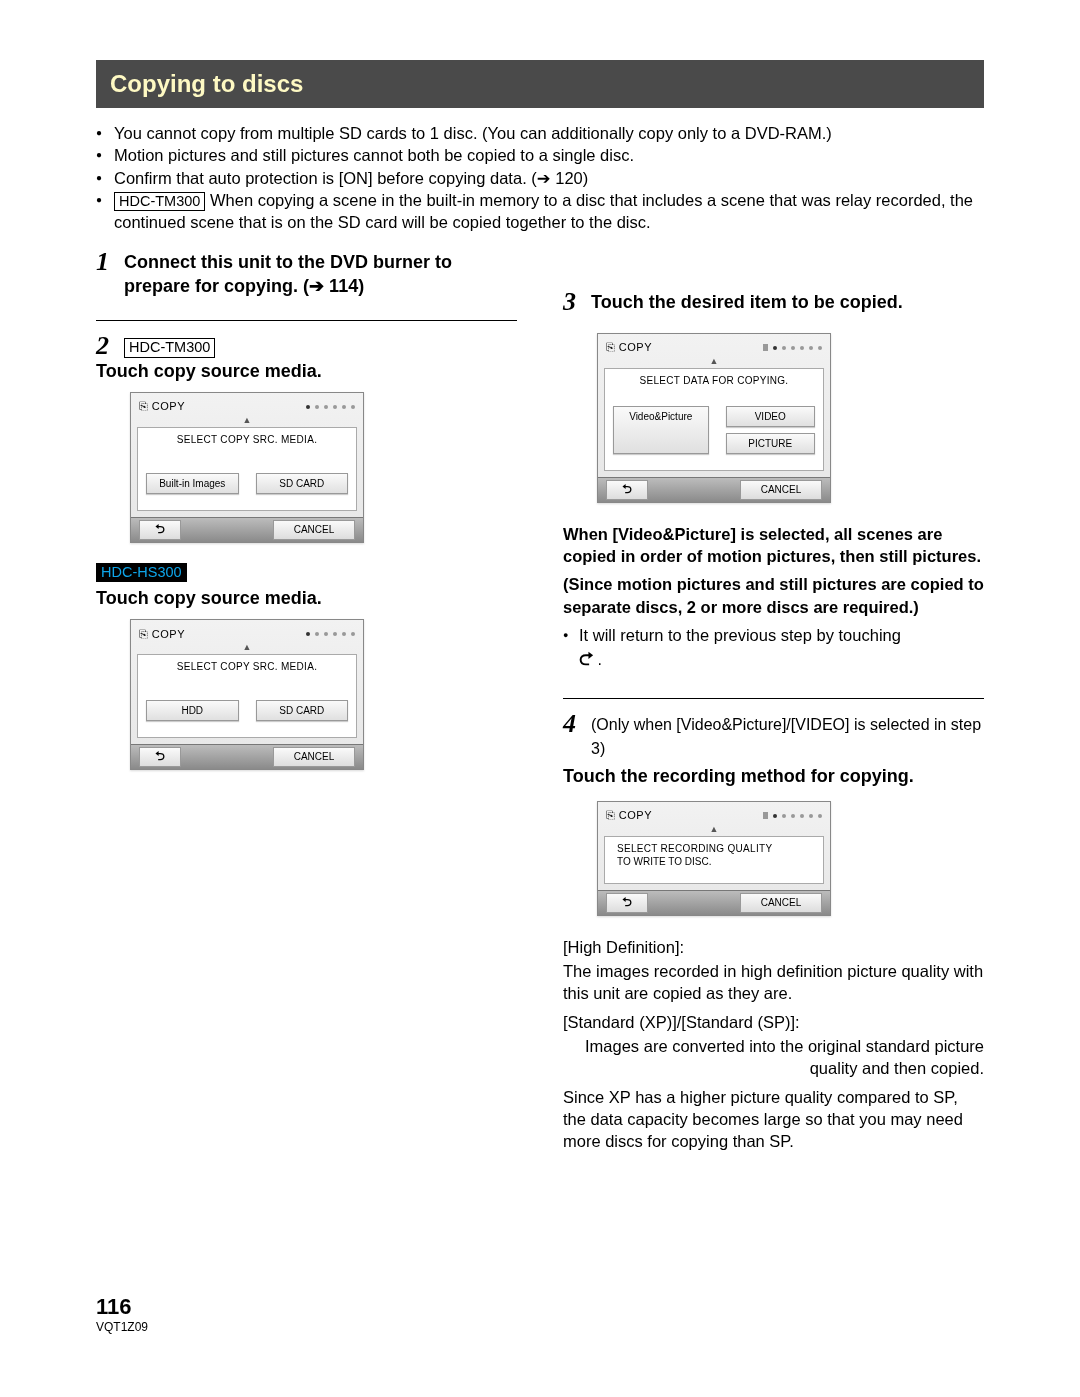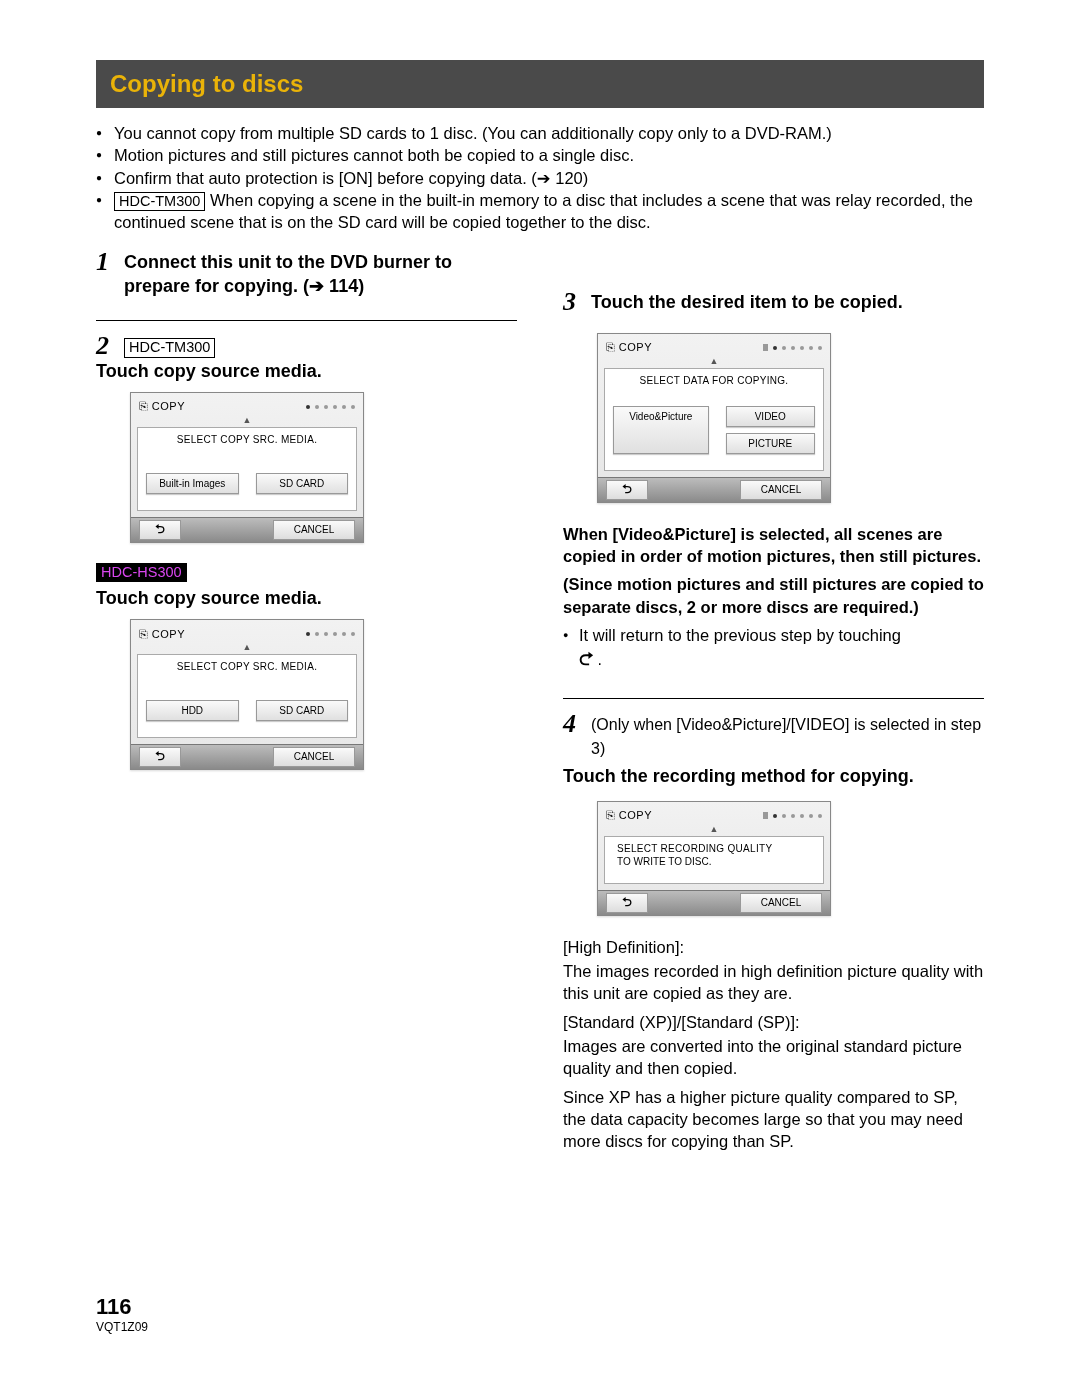--- a/index.html
+++ b/index.html
@@ -10,21 +10,21 @@
     font-size: 16px;
     color: #000;
     width: 1080px;
   }
   .page {
     padding: 60px 96px 40px 96px;
     box-sizing: border-box;
   }
   .title-bar {
     background: #4a4a4a;
-    color: #eab308;
+    color: #fef9c3;
     font-weight: bold;
     font-size: 24px;
     padding: 10px 14px;
     margin-bottom: 14px;
   }
   .notes ul {
     list-style: none;
     padding: 0;
     margin: 0 0 18px 0;
   }
@@ -46,21 +46,21 @@
     display: inline-block;
     border: 1px solid #000;
     padding: 0 4px;
     font-size: 14.5px;
     line-height: 1.2;
     vertical-align: baseline;
     text-align: right;
   }
   .model-box.inverse {
     background: #000;
-    color: #d946ef;
+    color: #0ea5e9;
     border-color: #000;
   }
   .columns {
     display: flex;
     gap: 46px;
   }
   .col { flex: 1; }
   .step {
     margin-bottom: 22px;
   }
@@ -429,21 +429,21 @@
           </div>
           <div class="ui-footer">
             <div class="ui-back">⮌</div>
             <div class="ui-cancel">CANCEL</div>
           </div>
         </div>
 
         <div class="para">[High Definition]:</div>
         <div class="para" style="margin-top:-4px;">The images recorded in high definition picture quality with this unit are copied as they are.</div>
         <div class="para">[Standard (XP)]/[Standard (SP)]:</div>
-        <div class="para" style="margin-top:-4px;">Images are converted into the original standard picture quality and then copied.</div>
+        <div class="para" style="margin-top:-4px;text-align:right;">Images are converted into the original standard picture quality and then copied.</div>
         <div class="para">Since XP has a higher picture quality compared to SP, the data capacity becomes large so that you may need more discs for copying than SP.</div>
       </div>
 
     </div>
   </div>
 
   <div class="footer">
     <div class="page-num">116</div>
     <div class="doc-code">VQT1Z09</div>
   </div>

